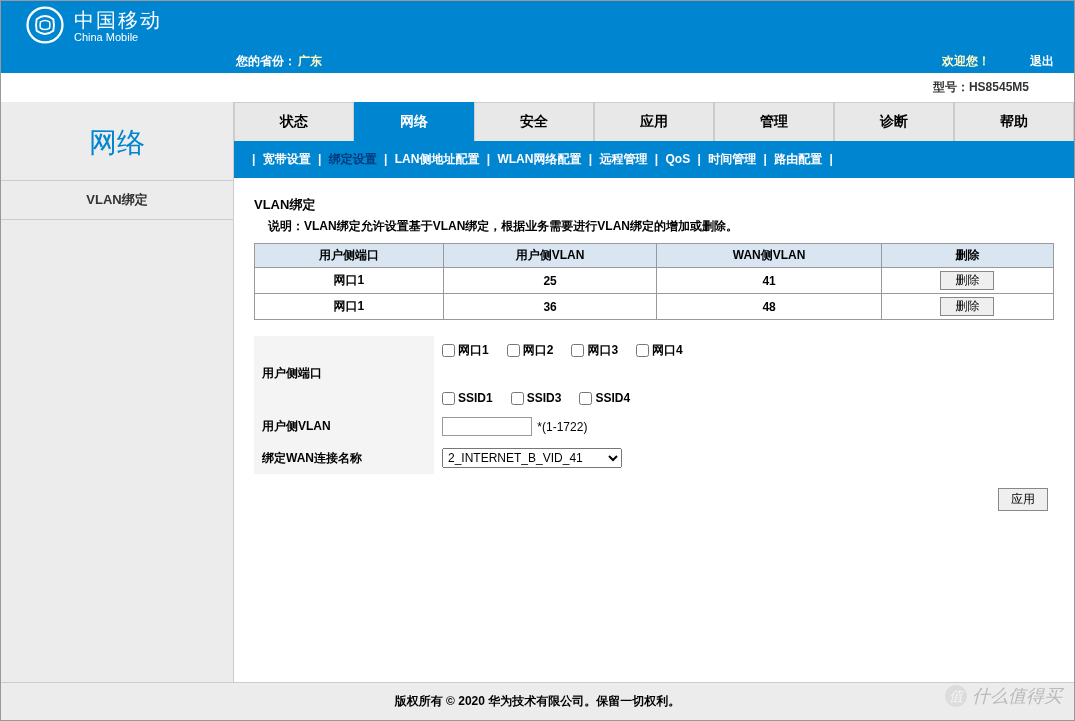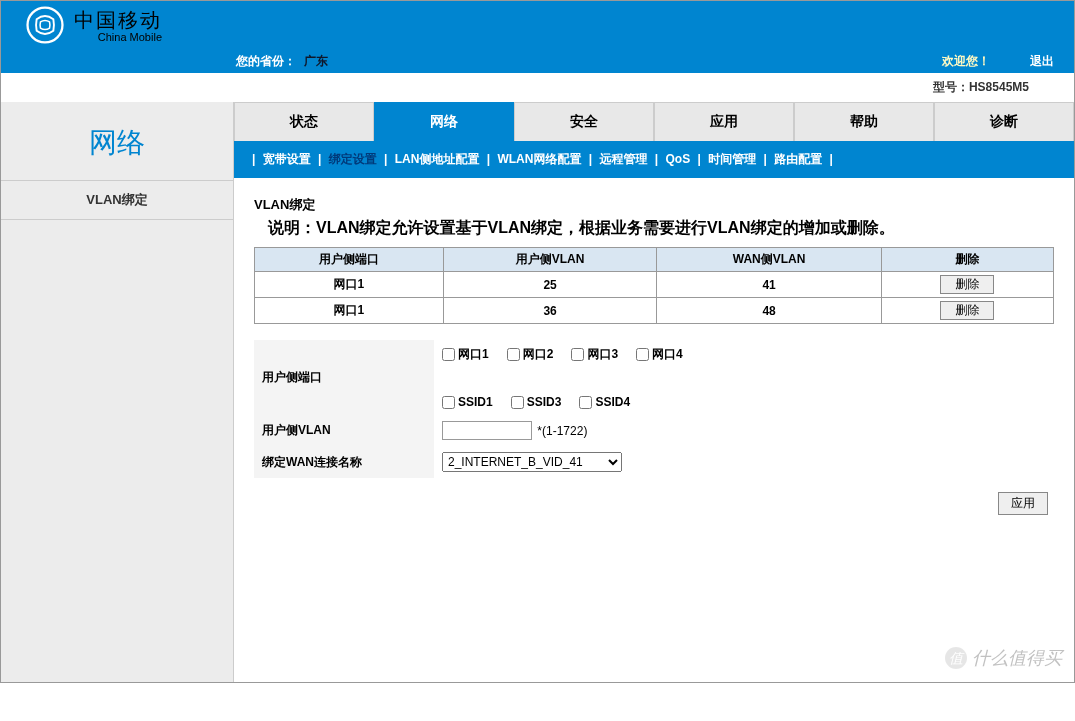--- a/index.html
+++ b/index.html
@@ -1,27 +1,27 @@
 <!DOCTYPE html>
 <html><head>
   <meta charset="utf-8">
   <style>
     * { margin: 0; padding: 0; box-sizing: border-box; }
     body { font-family: "Microsoft YaHei", Arial, sans-serif; font-size: 12px; background: #fff; width: 1075px; }
     
     .header-top { background: #0085d0; height: 48px; display: flex; align-items: center; padding-left: 25px; }
     .logo-area { display: flex; align-items: center; gap: 10px; }
     .logo-icon { width: 38px; height: 38px; }
-    .logo-text { color: #000000; text-align: right; }
+    .logo-text { color: #ffffff; }
     .logo-text-cn { font-size: 20px; font-weight: normal; letter-spacing: 2px; }
     .logo-text-en { font-size: 11px; margin-top: -3px; }
     
     .header-bar { background: #0085d0; color: #fff; height: 24px; display: flex; align-items: center; padding: 0 20px 0 235px; font-size: 12px; font-weight: bold; }
     .header-bar .province-label { color: #fff; }
-    .header-bar .province-value { color: #0f172a; margin-left: 8px; }
+    .header-bar .province-value { color: #fef9c3; margin-left: 2px; }
     .header-bar .right-info { margin-left: auto; display: flex; gap: 40px; }
     .header-bar .welcome { color: #fef9c3; }
     .header-bar .logout { color: #fff; cursor: pointer; }
     
     .model-row { text-align: right; padding: 6px 45px; font-size: 12px; color: #333; font-weight: bold; }
     
     .main-wrap { display: flex; }
     .sidebar { width: 233px; background: #ececec; border-right: 1px solid #ccc; min-height: 580px; }
     .sidebar-title { text-align: center; font-size: 28px; color: #0085d0; padding: 22px 0 18px; border-bottom: 1px solid #ccc; font-weight: normal; }
     .sidebar-item { text-align: center; padding: 10px 0; font-size: 13px; font-weight: bold; color: #333; border-bottom: 1px solid #ccc; cursor: pointer; }
@@ -31,21 +31,21 @@
     .main-tab { flex: 1; text-align: center; padding: 10px 0; font-size: 14px; font-weight: bold; background: #e8e8e8; border: 1px solid #ccc; border-bottom: none; cursor: pointer; }
     .main-tab.active { background: #0085d0; color: #fff; border-color: #0085d0; }
     
     .sub-tabs { background: #0085d0; color: #fff; padding: 10px 14px; font-size: 12px; font-weight: bold; }
     .sub-tab-item { cursor: pointer; }
     .sub-tab-item.active { color: #003a7a; }
     .sub-sep { color: #fff; margin: 0 4px; }
     
     .content-body { padding: 18px 20px; }
     .section-title { font-size: 13px; font-weight: bold; margin-bottom: 4px; }
-    .section-desc { font-size: 16px; margin-left: 14px; margin-bottom: 8px; font-weight: bold; }
+    .section-desc { font-size: 12px; margin-left: 14px; margin-bottom: 8px; font-weight: bold; }
     
     .data-table { width: 100%; border-collapse: collapse; }
     .data-table th { background: #d9e6f2; border: 1px solid #999; padding: 3px; font-size: 12px; font-weight: bold; text-align: center; }
     .data-table td { border: 1px solid #999; padding: 3px; font-size: 12px; font-weight: bold; text-align: center; }
     .del-btn { padding: 0 14px; font-size: 12px; cursor: pointer; border: 1px solid #888; background: #efefef; }
     
     .form-table { margin-top: 16px; border-collapse: collapse; width: 100%; }
     .form-table td { padding: 6px 8px; font-size: 12px; font-weight: bold; vertical-align: middle; }
     .form-table td.label-cell { width: 180px; background: #f4f4f4; border-right: 0; }
     .form-table tr.port-row td.label-cell { vertical-align: middle; }
@@ -100,22 +100,23 @@
     <div class="sidebar-title">网络</div>
     <div class="sidebar-item">VLAN绑定</div>
   </div>
 
   <div class="content-area">
     <div class="tabs-row" id="main-tabs">
           <div class="main-tab">状态</div>
           <div class="main-tab active">网络</div>
           <div class="main-tab">安全</div>
           <div class="main-tab">应用</div>
+          <div class="main-tab">管理</div>
+          <div class="main-tab">诊断</div>
           <div class="main-tab">帮助</div>
-          <div class="main-tab">诊断</div>
         </div>
     <div class="sub-tabs" id="sub-tabs"><span class="sub-sep">|</span><span class="sub-tab-item"> 宽带设置 </span><span class="sub-sep">|</span><span class="sub-tab-item active"> 绑定设置 </span><span class="sub-sep">|</span><span class="sub-tab-item"> LAN侧地址配置 </span><span class="sub-sep">|</span><span class="sub-tab-item"> WLAN网络配置 </span><span class="sub-sep">|</span><span class="sub-tab-item"> 远程管理 </span><span class="sub-sep">|</span><span class="sub-tab-item"> QoS </span><span class="sub-sep">|</span><span class="sub-tab-item"> 时间管理 </span><span class="sub-sep">|</span><span class="sub-tab-item"> 路由配置 </span><span class="sub-sep">|</span></div>
 
     <div class="content-body">
       <div class="section-title">VLAN绑定</div>
       <div class="section-desc">说明：VLAN绑定允许设置基于VLAN绑定，根据业务需要进行VLAN绑定的增加或删除。</div>
 
       <table class="data-table">
         <thead>
               <tr id="table-head-row">
@@ -202,20 +203,21 @@
       </tbody>
           </table>
 
       <div class="apply-row">
         <button class="apply-btn">应用</button>
       </div>
     </div>
   </div>
 </div>
 
+<div class="footer">版权所有 © 2020 华为技术有限公司。保留一切权利。</div>
 
 <div class="watermark">
   <svg class="watermark-icon" viewBox="0 0 24 24">
         <circle cx="12" cy="12" r="11" fill="#ccc"></circle>
         <text x="12" y="17" text-anchor="middle" font-size="14" fill="#fff">值</text>
       </svg>
   <span>什么值得买</span>
 </div>
 
 </div>

